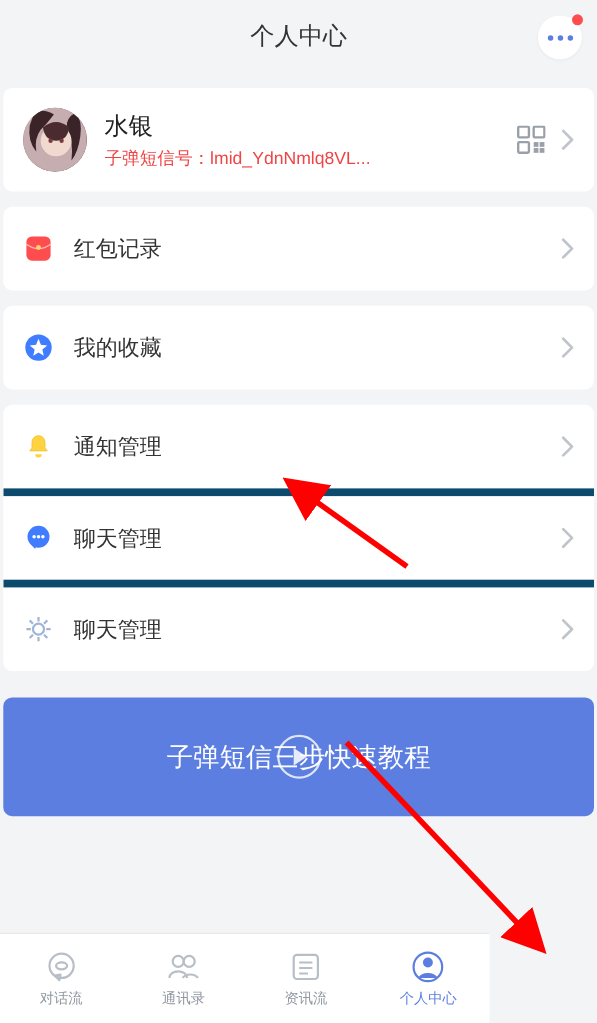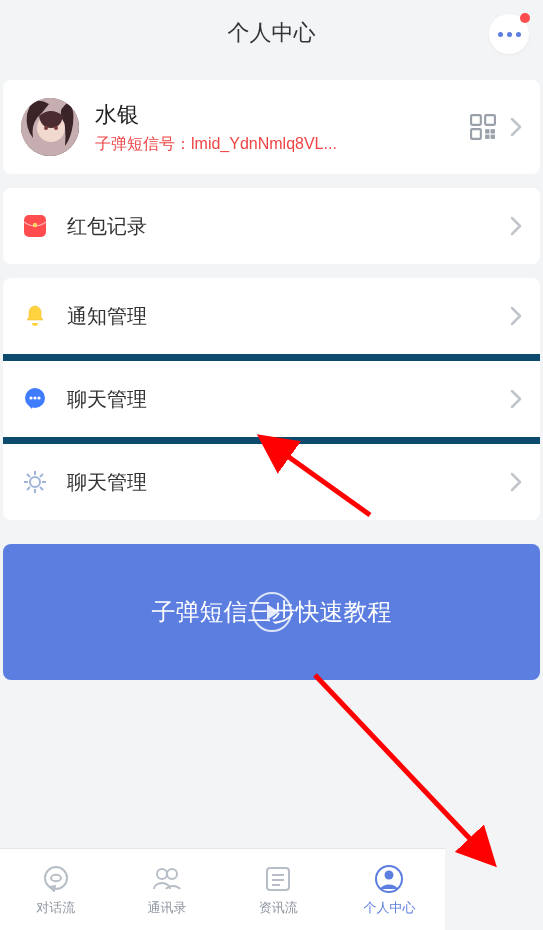--- a/index.html
+++ b/index.html
@@ -119,21 +119,21 @@
     flex: 1;
     margin-left: 18px;
     font-size: 20px;
     color: #333;
   }
 
   .tutorial-banner {
     margin-top: 24px;
     background: #5b7ee0;
     border-radius: 8px;
-    height: 136px;
+    height: 108px;
     display: flex;
     align-items: center;
     justify-content: center;
     position: relative;
     color: #fff;
     font-size: 24px;
     font-weight: 500;
   }
   .play-circle {
     position: absolute;
@@ -254,20 +254,36 @@
       </div>
       <div class="row-label">红包记录</div>
       <div class="chevron">
         <svg viewBox="0 0 12 20" width="12" height="20">
             <polyline points="2,2 10,10 2,18" fill="none" stroke="#c0c5cc" stroke-width="2.5" stroke-linecap="round" stroke-linejoin="round"></polyline>
           </svg>
       </div>
     </div>
   </div>
 
+  <div class="card">
+    <div class="row">
+      <div class="row-icon">
+        <svg viewBox="0 0 28 28" width="28" height="28">
+          <circle cx="14" cy="14" r="12" fill="#3f7cff"></circle>
+          <polygon points="14,6 16.2,11.5 22,12 17.5,15.8 18.8,21.5 14,18.5 9.2,21.5 10.5,15.8 6,12 11.8,11.5" fill="#fff"></polygon>
+        </svg>
+      </div>
+      <div class="row-label">我的收藏</div>
+      <div class="chevron">
+        <svg viewBox="0 0 12 20" width="12" height="20">
+            <polyline points="2,2 10,10 2,18" fill="none" stroke="#c0c5cc" stroke-width="2.5" stroke-linecap="round" stroke-linejoin="round"></polyline>
+          </svg>
+      </div>
+    </div>
+  </div>
 
   <div class="card">
 
     <div class="row">
       <div class="row-icon">
         <svg viewBox="0 0 28 28" width="28" height="28">
           <path d="M14 4 a6 6 0 0 1 6 6 v5 l2 3 H6 l2-3 v-5 a6 6 0 0 1 6-6 Z" fill="#ffd23f" stroke="#e8b82a" stroke-width="0.5"></path>
           <path d="M11 21 a3 3 0 0 0 6 0" fill="#ffd23f"></path>
         </svg>
       </div>

